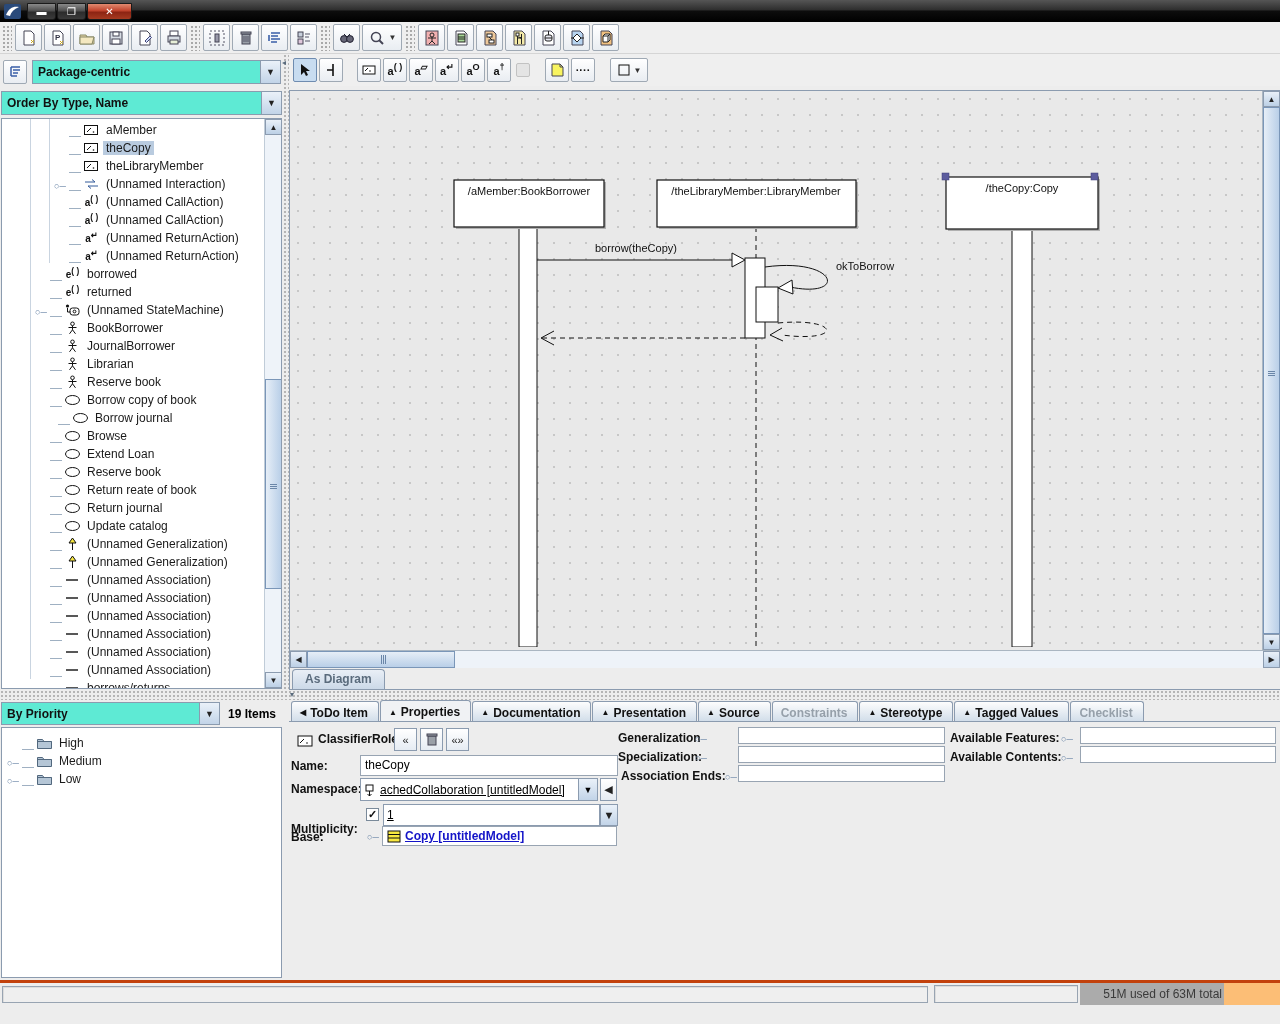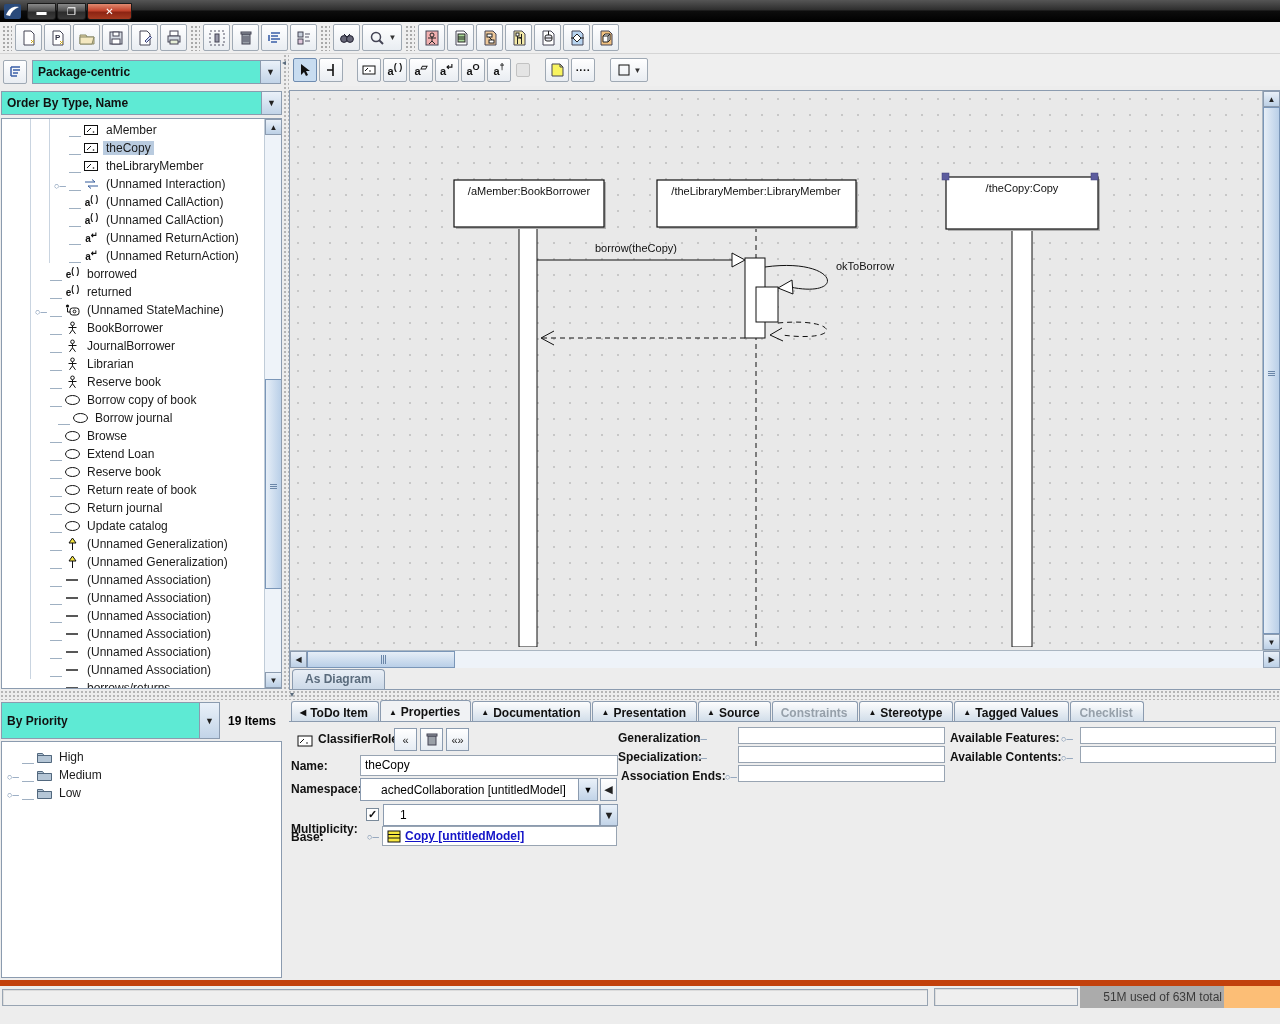--- a/index.html
+++ b/index.html
@@ -85,44 +85,44 @@
   .seq .vhead { fill:none; stroke:#111; stroke-width:1; }
   .seq .handle { fill:#5c5c9e; stroke:#3c3c7a; stroke-width:0.5; }
 
   
   .hsplit { height:10px; background-image:radial-gradient(#b5b5b5 1px, transparent 1.2px); background-size:4px 4px; position:relative; }
 
   
   .bottom { height:280px; display:flex; }
   .todo-col { width:283px; display:flex; flex-direction:column; padding:2px 1px; }
   .todo-top { display:flex; align-items:center; }
-  .todo-top .combo { flex:1; height:37px; }
+  .todo-top .combo { flex:1; height:23px; }
   .todo-count { font-weight:bold; margin:0 6px 0 8px; white-space:nowrap; }
   .todo-tree { flex:1; margin-top:2px; border:1px solid #8b9baf; background:#fff; position:relative; padding-top:4px; }
 
   .details { flex:1; display:flex; flex-direction:column; border-left:6px solid transparent; border-image:radial-gradient(#b5b5b5 1px, transparent 1.2px) 2; }
   .tabsrow { height:21px; display:flex; align-items:flex-end; padding-left:2px; background:#ededed; }
   .ptab { height:20px; padding:2px 10px 0 8px; margin-right:1px; background:linear-gradient(#fdfdfd,#d2deea); border:1px solid #8b9baf; border-bottom:none; border-radius:3px 3px 0 0; font-weight:bold; color:#111; display:flex; align-items:center; gap:4px; }
   .ptab .mk { font-size:8px; }
   .ptab.sel { background:#f0f2f4; height:21px; }
   .ptab.dis { color:#96a0aa; }
   .props-pane { flex:1; position:relative; background:#ededed; border-top:1px solid #8b9baf; font-size:12px; }
   .plabel { position:absolute; font-weight:bold; color:#111; }
   .pfield { position:absolute; background:#fff; border:1px solid #98a4b2; }
   .pfield .txt { padding:2px 4px; display:block; white-space:nowrap; overflow:hidden; }
   .pbtn { position:absolute; width:23px; height:23px; background:linear-gradient(#ffffff,#e6ecf3); border:1px solid #8b9baf; display:flex; align-items:center; justify-content:center; font-size:11px; color:#222; }
   .pcombo { position:absolute; display:flex; background:#fff; border:1px solid #8b9baf; }
-  .pcombo .cval { flex:1; display:flex; align-items:center; gap:4px; padding:0 16px; white-space:nowrap; overflow:hidden; }
+  .pcombo .cval { flex:1; display:flex; align-items:center; gap:4px; padding:0 3px; white-space:nowrap; overflow:hidden;text-decoration:underline; }
   .pcombo .cbtn { width:19px; background:linear-gradient(#eaf1f9,#c2d4e8); border-left:1px solid #8b9baf; display:flex; align-items:center; justify-content:center; font-size:9px; }
   .phandle { position:absolute; color:#6b87a8; font-size:9px; }
   .checkbox { position:absolute; width:13px; height:13px; background:#fff; border:1px solid #7a8a9a; display:flex; align-items:center; justify-content:center; font-size:11px; font-weight:bold; color:#111; }
   .linktext { color:#1414c8; text-decoration:underline; font-weight:bold; }
 
   
-  .statusbar { height:22px; position:relative; background:#ededed; border-top:6px solid #c2410c; }
+  .statusbar { height:22px; position:relative; background:#ededed; border-top:3px solid #c2410c; }
   .statfield { position:absolute; border:1px solid #98a4b2; background:#efefef; box-shadow:inset 1px 1px 0 #dcdcdc; }
   .membar { position:absolute; right:0; top:0; width:200px; height:22px; background:#ababab; display:flex; }
   .memfree { position:absolute; right:0; top:0; width:56px; height:22px; background:#fcbe76; }
   .memtext { position:absolute; right:58px; top:4px; color:#3a3a3a; font-size:12px; white-space:nowrap; }
 </style>
 </head>
 <body>
 
 <div id="app">
 

